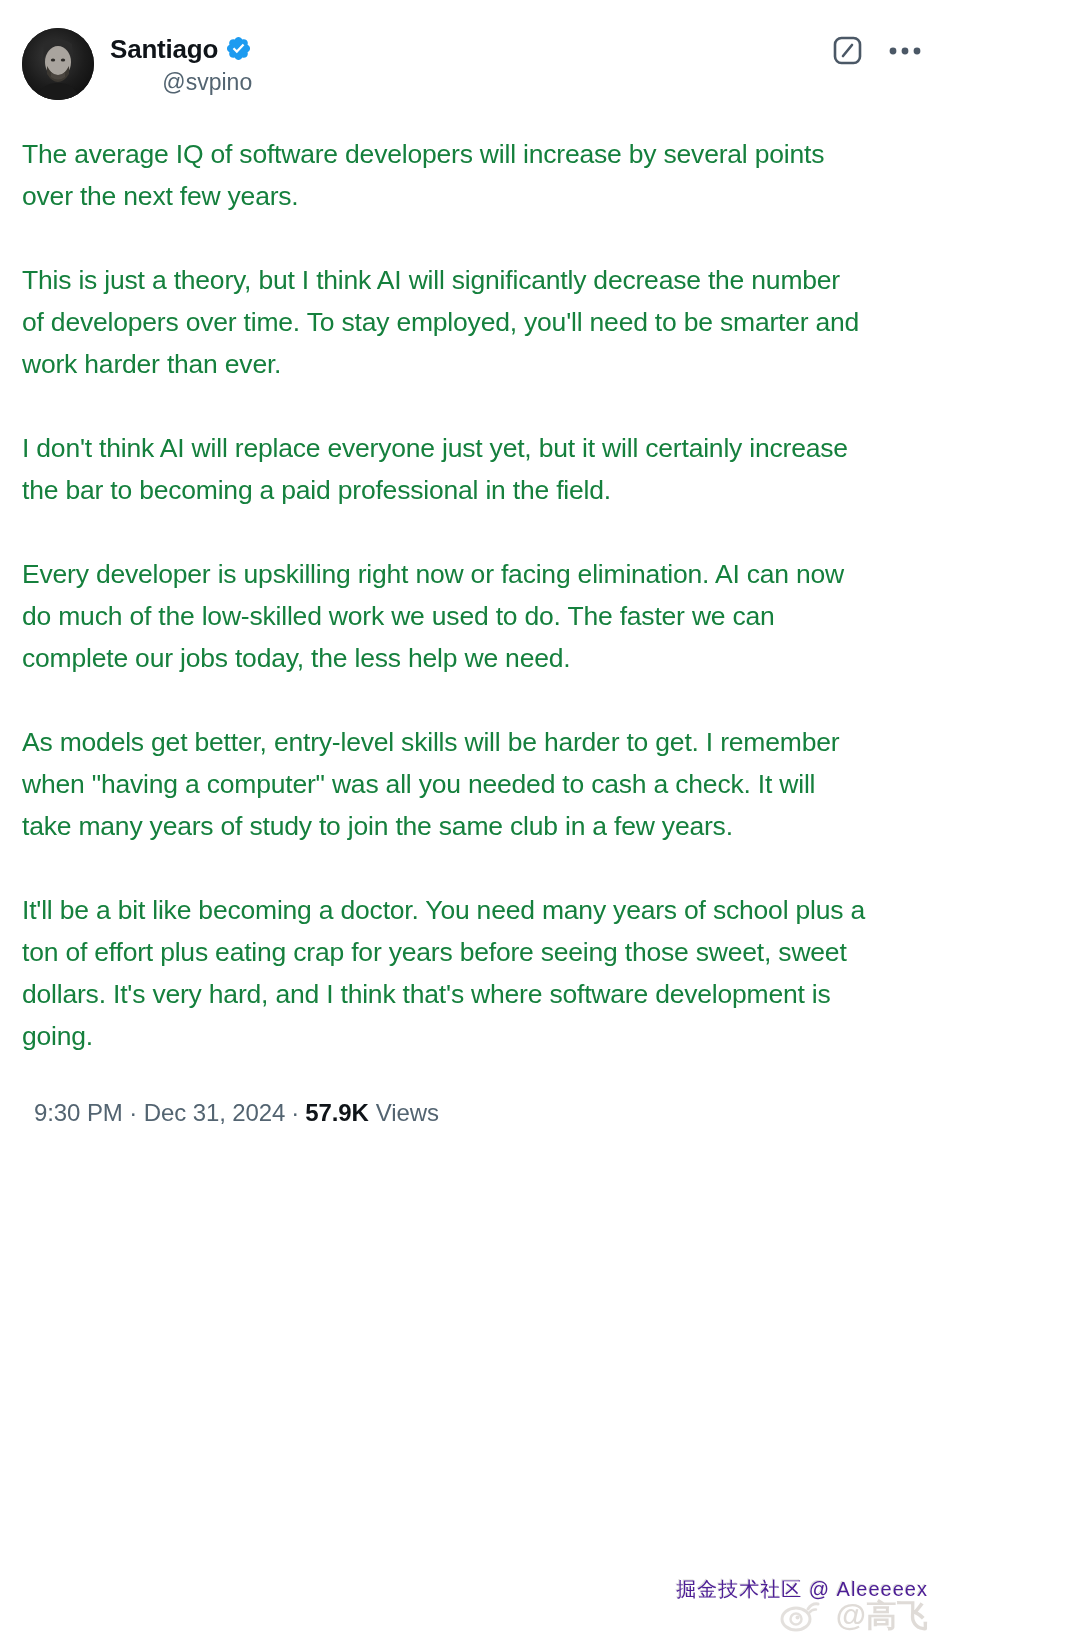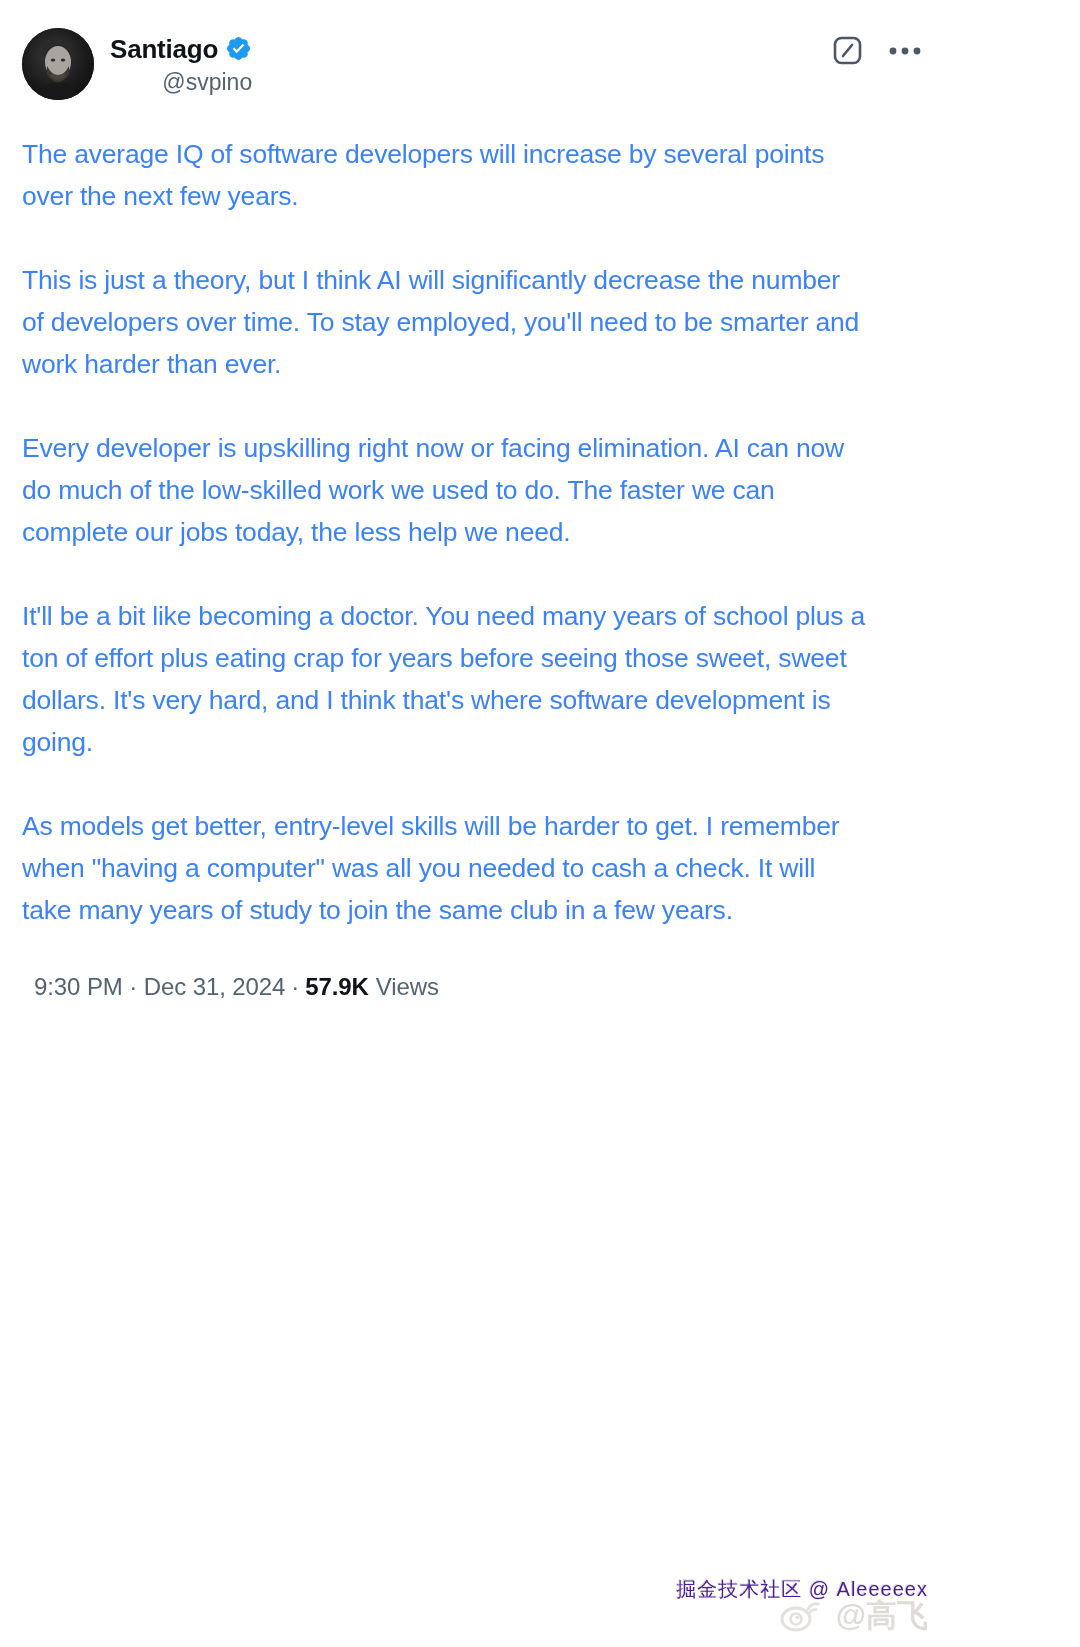--- a/index.html
+++ b/index.html
@@ -73,21 +73,21 @@
   .icon-btn { cursor: pointer; display: inline-flex; }
   
   .tweet-text {
     padding: 0 22px;
     margin-top: 33px;
   }
   .tweet-text p {
     margin: 0 0 42px 0;
     font-size: 26.5px;
     line-height: 42px;
-    color: #3b82f6;
+    color: #15803d;
     letter-spacing: -0.2px;
     white-space: pre-line;
   }
   
   .footer {
     padding: 0 34px;
     margin-top: 37px;
     font-size: 24px;
     color: #536471;
     letter-spacing: -0.1px;
@@ -181,30 +181,32 @@
       </span>
     </div>
   </div>
 
   <div class="tweet-text">
       <p>The average IQ of software developers will increase by several points
 over the next few years.</p>
       <p>This is just a theory, but I think AI will significantly decrease the number
 of developers over time. To stay employed, you'll need to be smarter and
 work harder than ever.</p>
+      <p>I don't think AI will replace everyone just yet, but it will certainly increase
+the bar to becoming a paid professional in the field.</p>
       <p>Every developer is upskilling right now or facing elimination. AI can now
 do much of the low-skilled work we used to do. The faster we can
 complete our jobs today, the less help we need.</p>
+      <p>As models get better, entry-level skills will be harder to get. I remember
+when "having a computer" was all you needed to cash a check. It will
+take many years of study to join the same club in a few years.</p>
       <p>It'll be a bit like becoming a doctor. You need many years of school plus a
 ton of effort plus eating crap for years before seeing those sweet, sweet
 dollars. It's very hard, and I think that's where software development is
 going.</p>
-      <p>As models get better, entry-level skills will be harder to get. I remember
-when "having a computer" was all you needed to cash a check. It will
-take many years of study to join the same club in a few years.</p>
     </div>
 
   <div class="footer">
     <span>9:30 PM · Dec 31, 2024</span><span class="sep">·</span><span class="views-count">57.9K</span><span class="views-label">Views</span>
   </div>
 
   <div class="watermark">
     <div class="wm1">掘金技术社区 @ Aleeeeex</div>
     <div class="wm2">
       <span class="weibo-icon">

